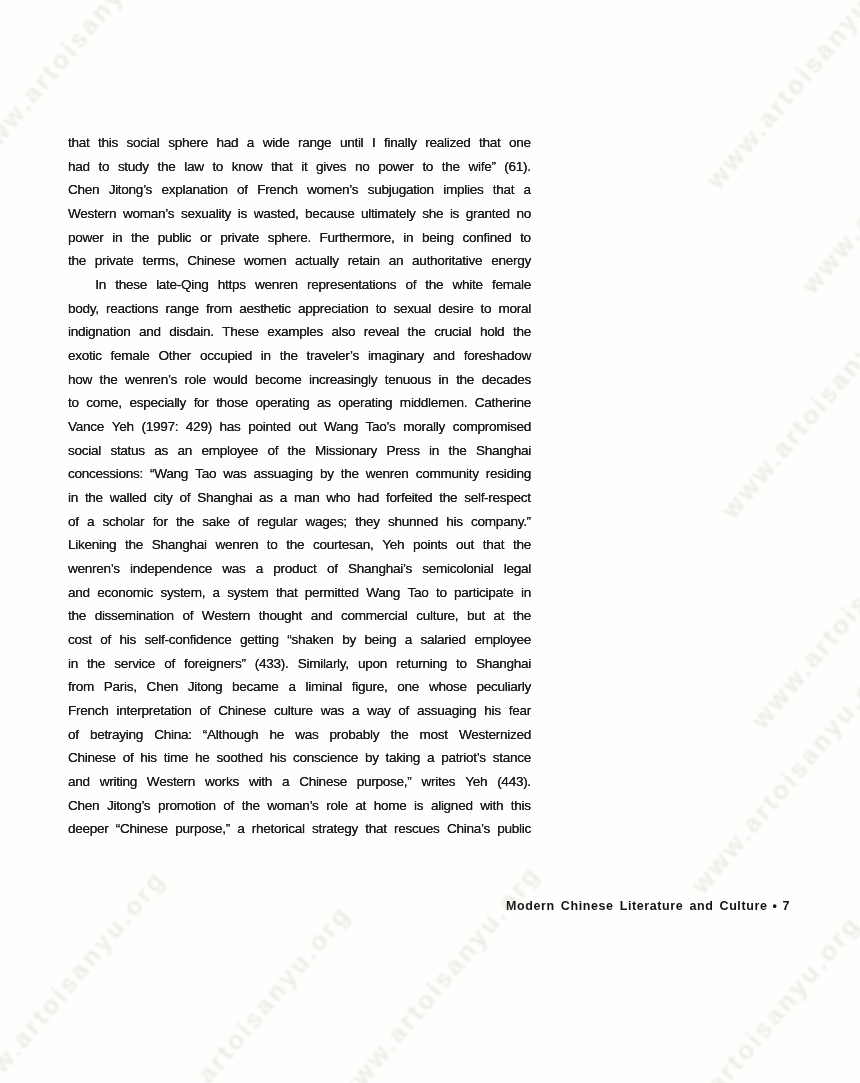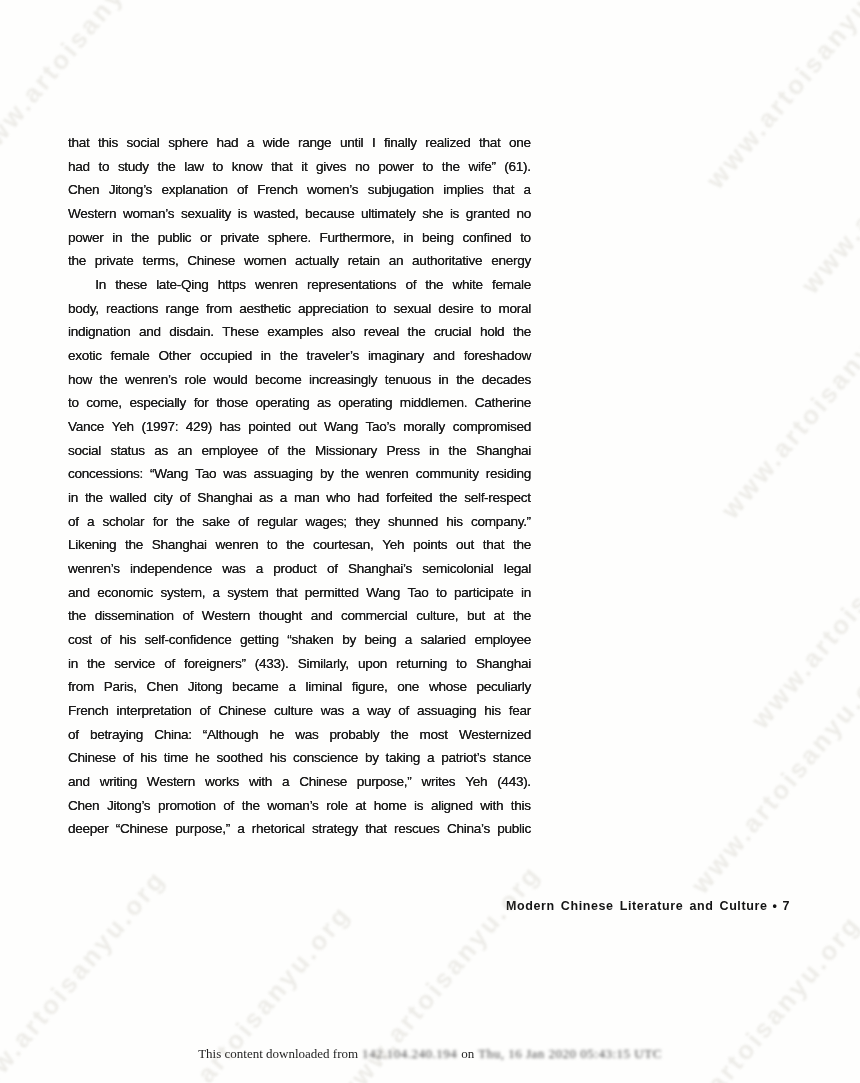--- a/index.html
+++ b/index.html
@@ -494,23 +494,20 @@
         <span class="w"><span>China’s</span></span>
         <span class="w"><span>public</span></span>
       </div>
     </div>
 
   <div class="jfooter">
     <span>Modern Chinese Literature and Culture</span><span class="bullet">•</span><span>7</span>
   </div>
 
   <div class="jstor">
-    <span class="row">
-      <span>This content downloaded from</span><span class="gap"></span><span class="blurred">142.104.240.194</span><span class="gap"></span><span>on</span><span class="gap"></span><span class="blurred">Thu, 16 Jan 2020 05:43:15 UTC</span>
-    </span>
   </div>
 
 <div class="wmark" style="left: -35px; top: 150px;">www.artoisanyu.org</div>
     <div class="wmark" style="left: 700px; top: 175px;">www.artoisanyu.org</div>
     <div class="wmark" style="left: 795px; top: 280px;">www.artoisanyu.org</div>
     <div class="wmark" style="left: 715px; top: 505px;">www.artoisanyu.org</div>
     <div class="wmark" style="left: 745px; top: 715px;">www.artoisanyu.org</div>
     <div class="wmark" style="left: 685px; top: 880px;">www.artoisanyu.org</div>
     <div class="wmark" style="left: -45px; top: 1095px;">www.artoisanyu.org</div>
     <div class="wmark" style="left: 140px; top: 1130px;">www.artoisanyu.org</div>

